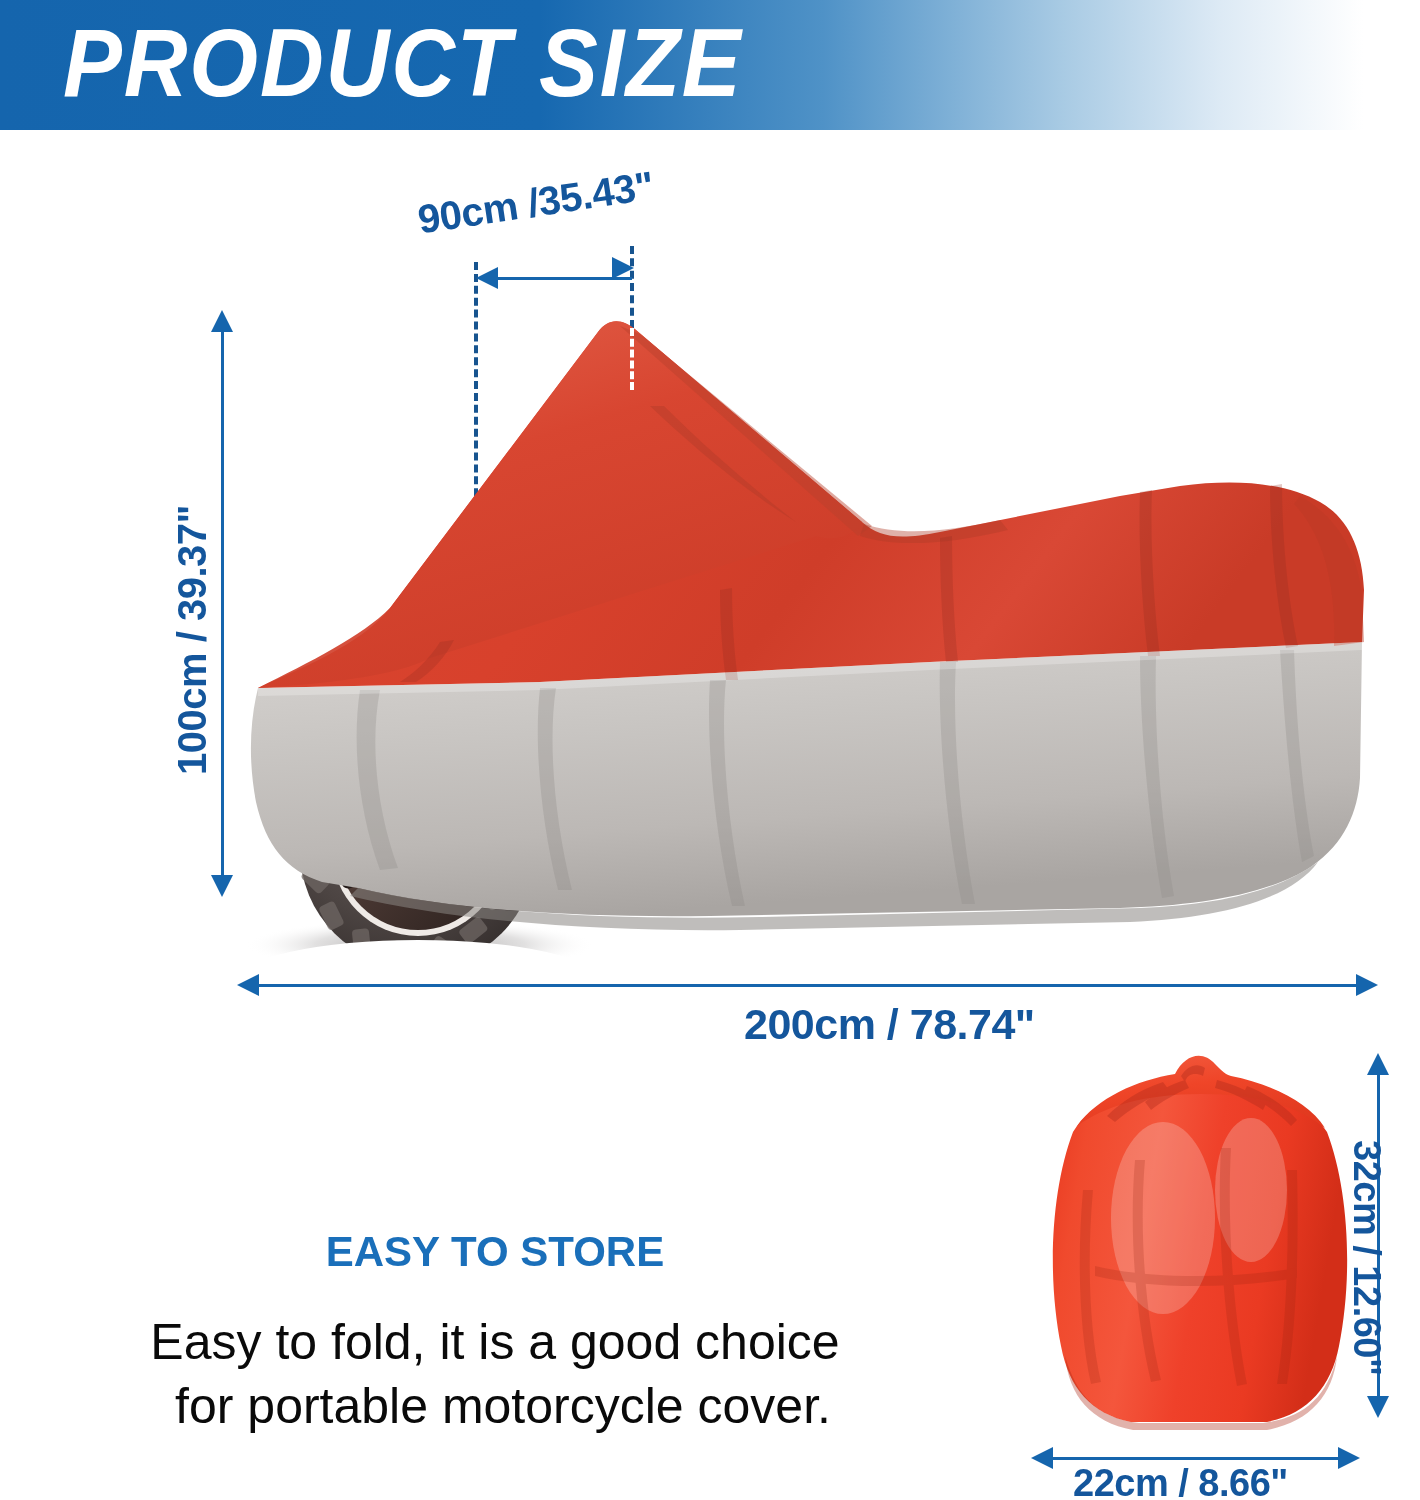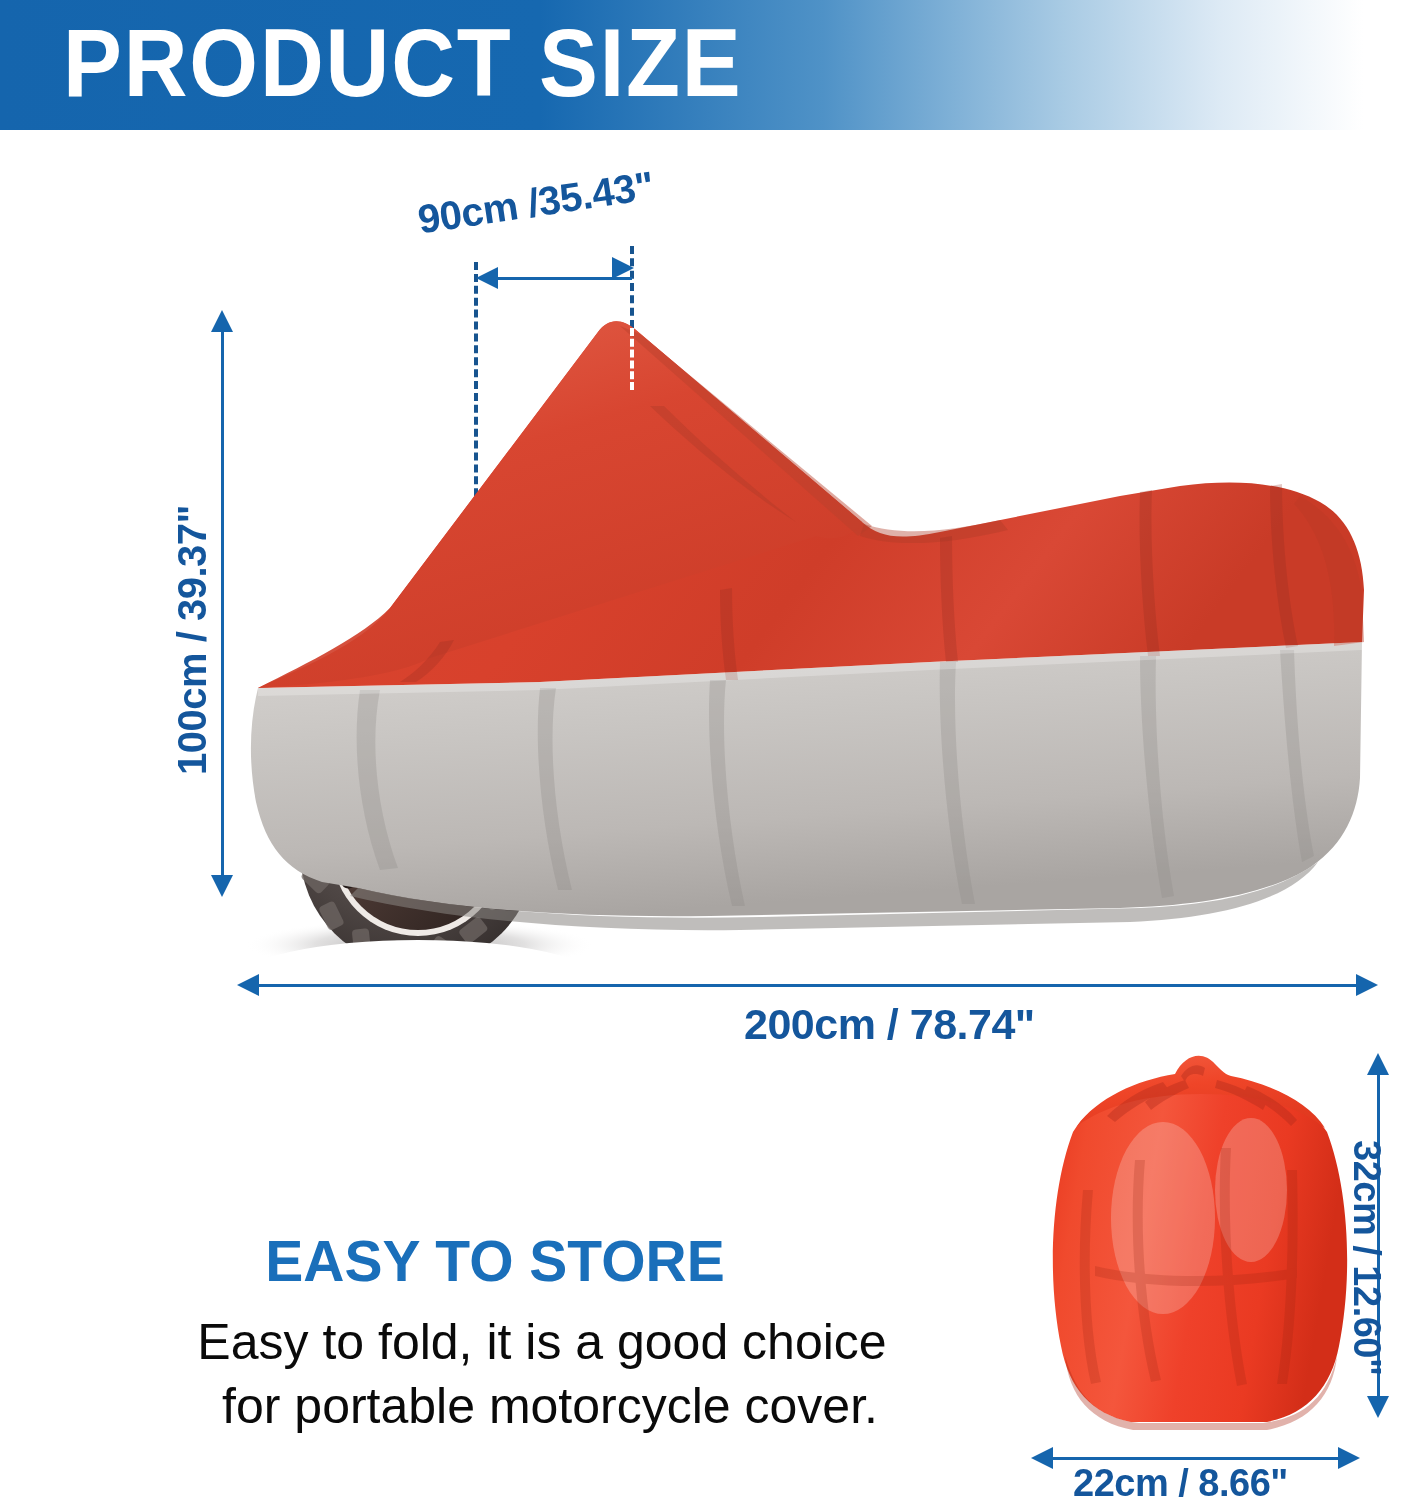--- a/index.html
+++ b/index.html
@@ -22,20 +22,21 @@
     left: 0; top: 0;
     width: 1420px;
     height: 130px;
     background: linear-gradient(90deg,
         #1565ad 0%,
         #1668b0 38%,
         #4f92c7 58%,
         #a9cbe4 75%,
         #ddeaf5 86%,
         #ffffff 96%);
+    font-style: italic;
   }
   .header-title {
     position: absolute;
     left: 63px;
     top: 50%;
     transform: translateY(-52%);
     color: #ffffff;
     font-family: "Liberation Sans Narrow", "Liberation Sans", sans-serif;
     font-size: 96px;
     font-weight: bold;
@@ -125,36 +126,35 @@
 
   
   .store-heading {
     position: absolute;
     left: 0;
     top: 1228px;
     width: 990px;
     text-align: center;
     color: #1a6fba;
     font-family: "Liberation Sans Narrow", "Liberation Sans", sans-serif;
-    font-size: 57px;
+    font-size: 42px;
     font-weight: bold;
     letter-spacing: 0px;
   }
   .store-body {
     position: absolute;
     left: 0;
     top: 1310px;
     width: 990px;
     text-align: center;
     color: #0a0a0a;
     font-family: "Liberation Sans Narrow", "Liberation Sans", sans-serif;
     font-size: 50px;
     line-height: 1.28;
     font-weight: normal;
-    padding-left: 47px;
   }
   .store-body .l2 { display:block;margin-left:16px; }
 </style>
 </head>
 <body>
 
 <div class="header-banner">
   <div class="header-title">
     <span class="sq">PRODUCT SIZE</span>
   </div>

